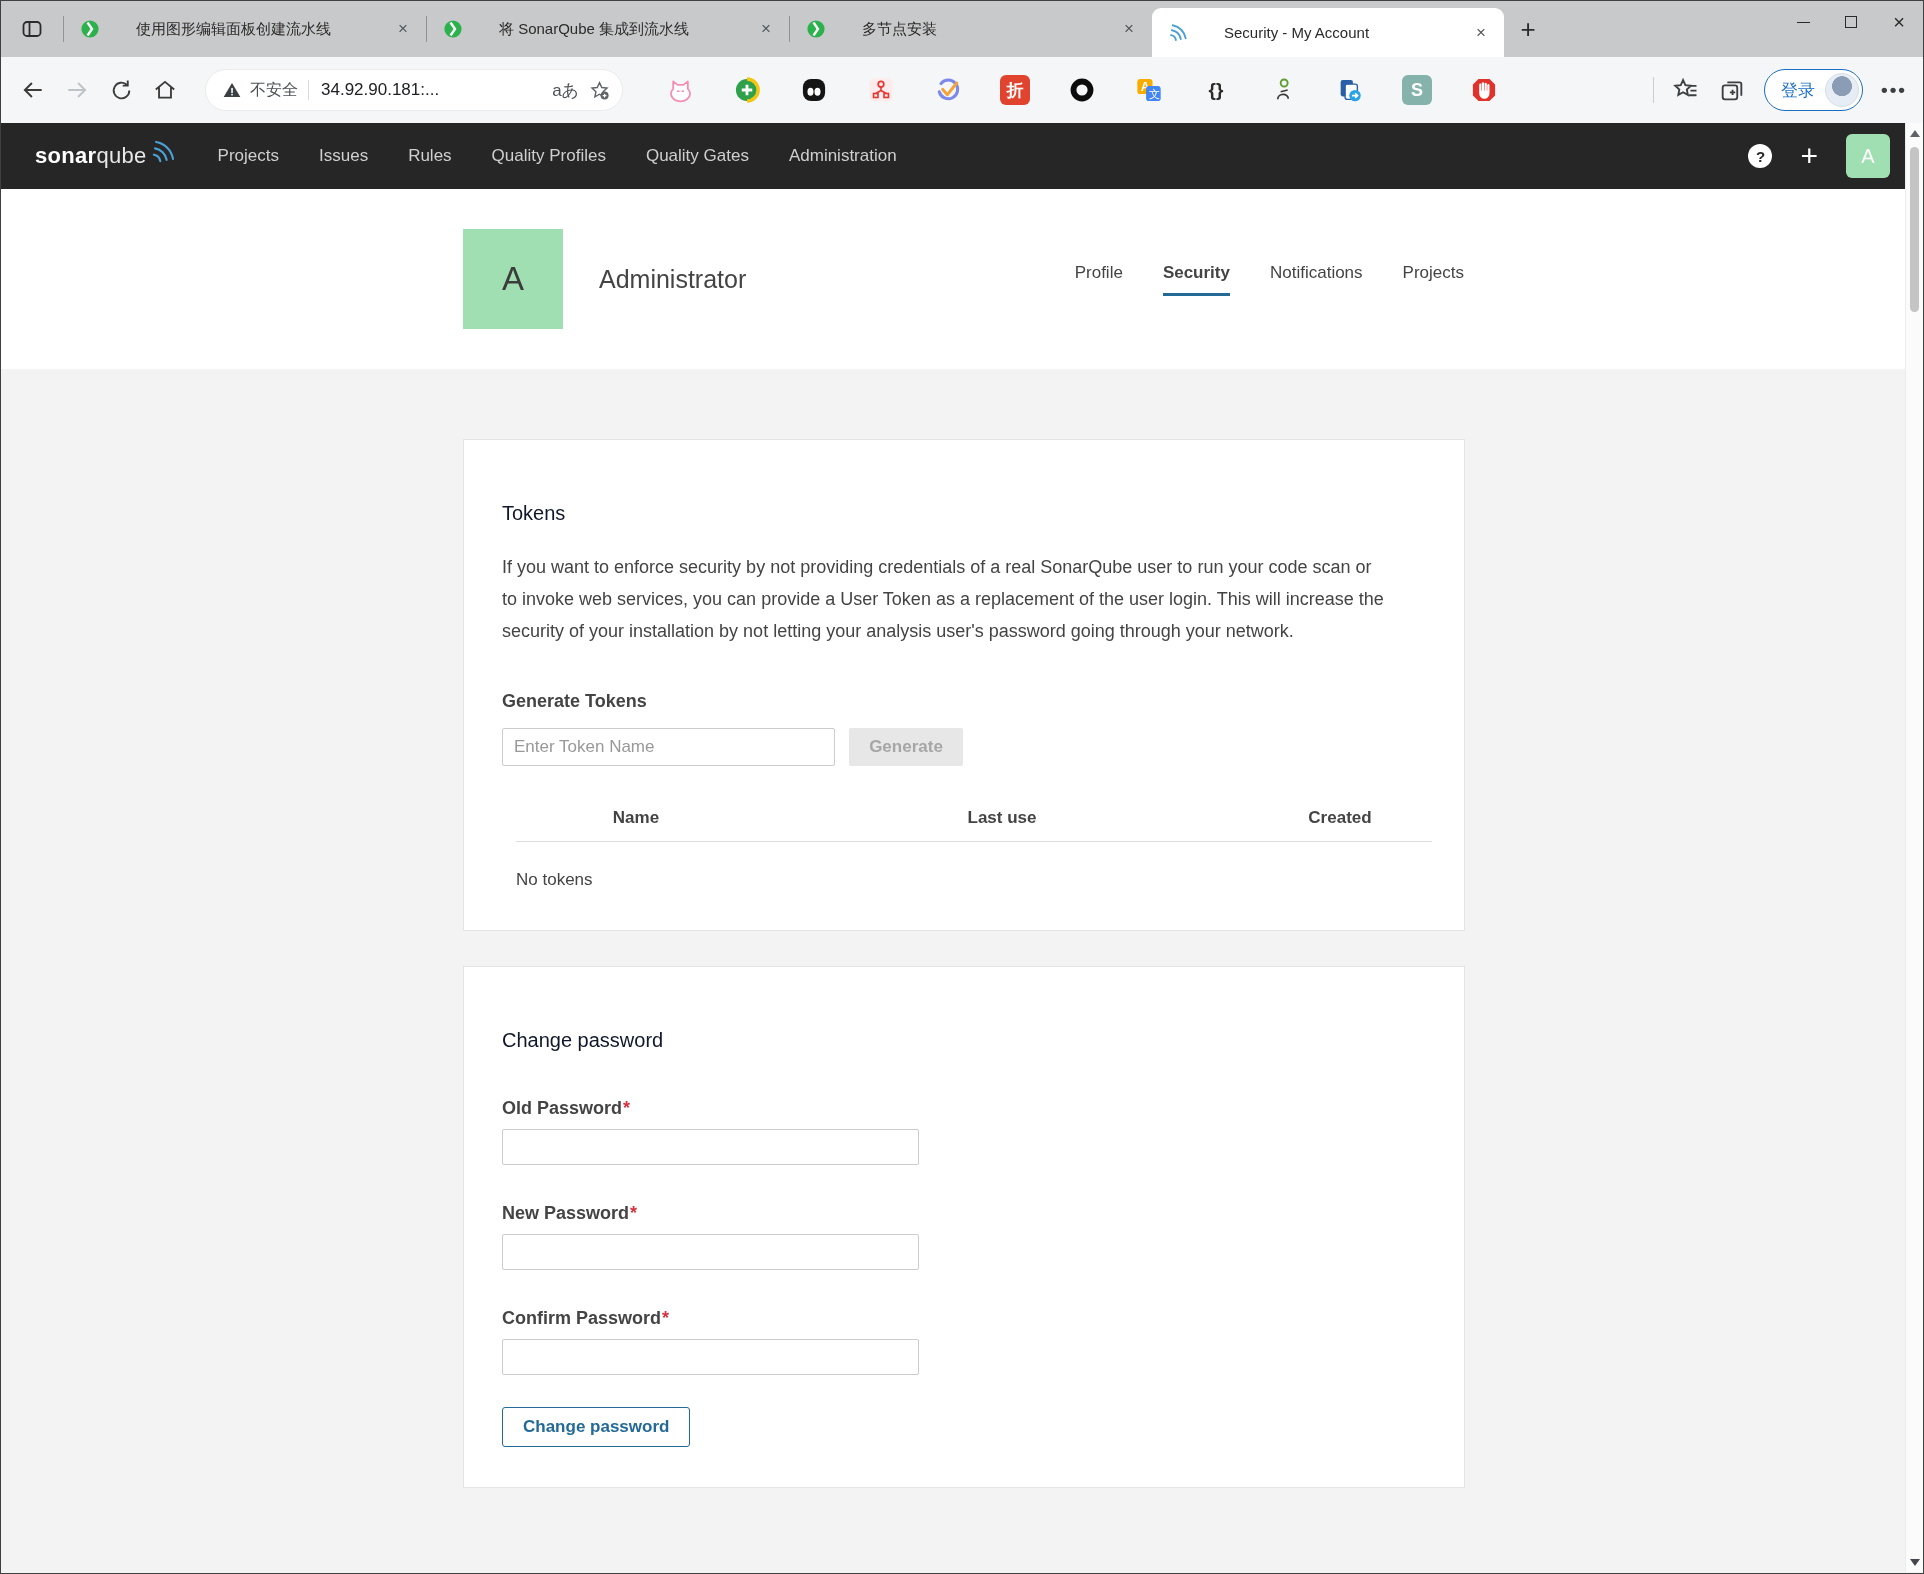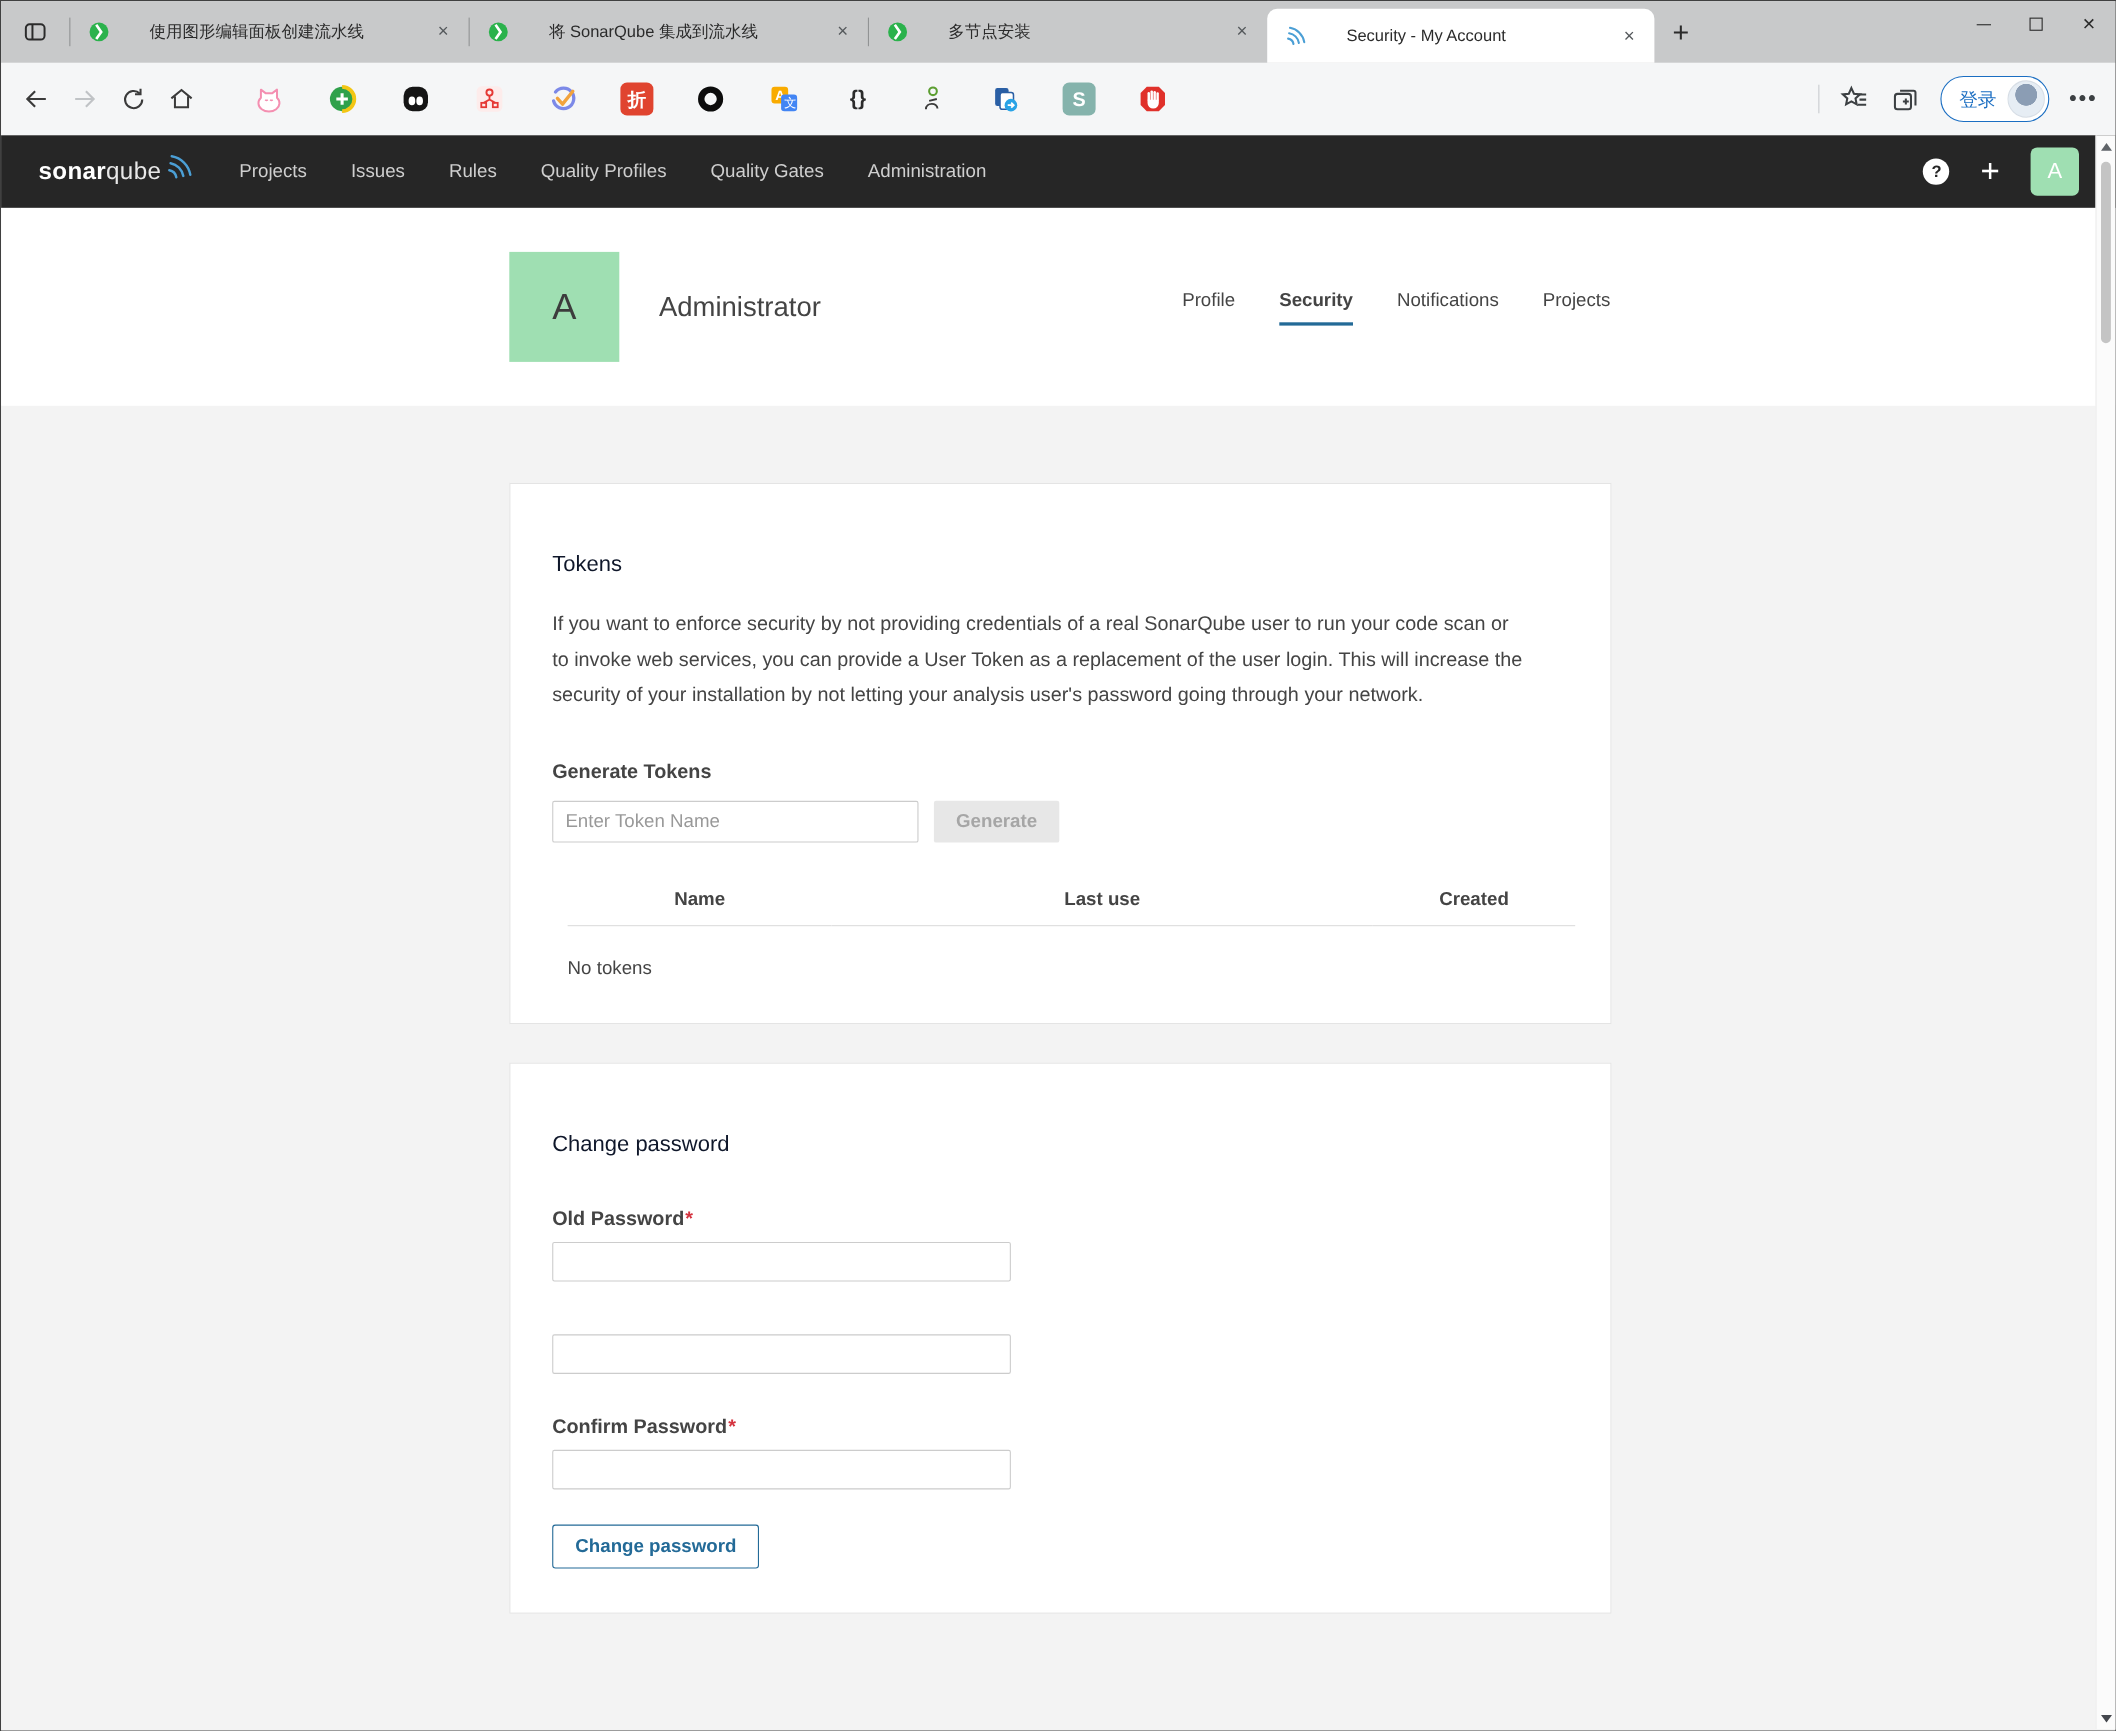--- a/index.html
+++ b/index.html
@@ -173,20 +173,36 @@
     </div>
     <div class="nav-btn">
       <svg width="25" height="25" viewBox="0 0 24 24">
           <path d="M19.5 12a7.5 7.5 0 1 1-2.2-5.3" fill="none" stroke="#3b3b3b" stroke-width="1.8"></path>
           <path d="M18 2.5v4.8h-4.8" fill="none" stroke="#3b3b3b" stroke-width="1.8"></path>
         </svg>
     </div>
     <div class="nav-btn">
       <svg width="26" height="26" viewBox="0 0 24 24">
           <path d="M3.5 11.5 12 4.5l8.5 7M6.5 9.8V19h11V9.8" fill="none" stroke="#3b3b3b" stroke-width="1.7"></path>
+        </svg>
+    </div>
+    <div class="addressbar">
+      <svg width="20" height="20" viewBox="0 0 24 24">
+          <path d="M12 3.5 22 20.5H2Z" fill="#3c4043"></path>
+          <rect x="11.1" y="9.5" width="1.9" height="6" fill="#fff"></rect>
+          <rect x="11.1" y="16.6" width="1.9" height="1.9" fill="#fff"></rect>
+        </svg>
+      <span class="sec-label">不安全</span>
+      <span class="ab-sep"></span>
+      <span class="url">34.92.90.181:...</span>
+      <span class="ab-tr">aあ</span>
+      <svg width="21" height="21" viewBox="0 0 24 24">
+          <path d="m12 3 2.6 5.6 6 .7-4.5 4.1 1.2 5.9-5.3-3-5.3 3 1.2-5.9L3.4 9.3l6-.7Z" fill="none" stroke="#5f6368" stroke-width="1.6"></path>
+          <circle cx="17.8" cy="17.8" r="4.6" fill="#5f6368"></circle>
+          <path d="M17.8 15.6v4.4M15.6 17.8h4.4" stroke="#fff" stroke-width="1.4"></path>
         </svg>
     </div>
 
     <div class="extensions">
       <span class="ext">
         <svg width="27" height="27" viewBox="0 0 24 24">
             <path d="M5.5 10.5 V4 l4 3 h5 l4-3 v6.5 a8.5 6.8 0 1 1-13 0 z" fill="#fff" stroke="#f48fb1" stroke-width="1.6" stroke-linejoin="round"></path>
             <path d="M9 12.2q1 1.1 2 0M13 12.2q1 1.1 2 0" fill="none" stroke="#f48fb1" stroke-width="1.3"></path>
           </svg>
       </span>
@@ -357,20 +373,21 @@
     </div>
 
     <div class="card">
       <h2>Change password</h2>
       <div class="pwd-form">
         <div class="fgroup">
           <label><span>Old Password</span><span class="req">*</span></label>
           <input class="txt-input pwd-input" type="password" style="">
         </div>
         <div class="fgroup">
+          <label><span>New Password</span><span class="req">*</span></label>
           <input class="txt-input pwd-input" type="password" style="">
         </div>
         <div class="fgroup">
           <label><span>Confirm Password</span><span class="req">*</span></label>
           <input class="txt-input pwd-input" type="password" style="">
         </div>
         <button class="pwd-btn">Change password</button>
       </div>
     </div>
 

